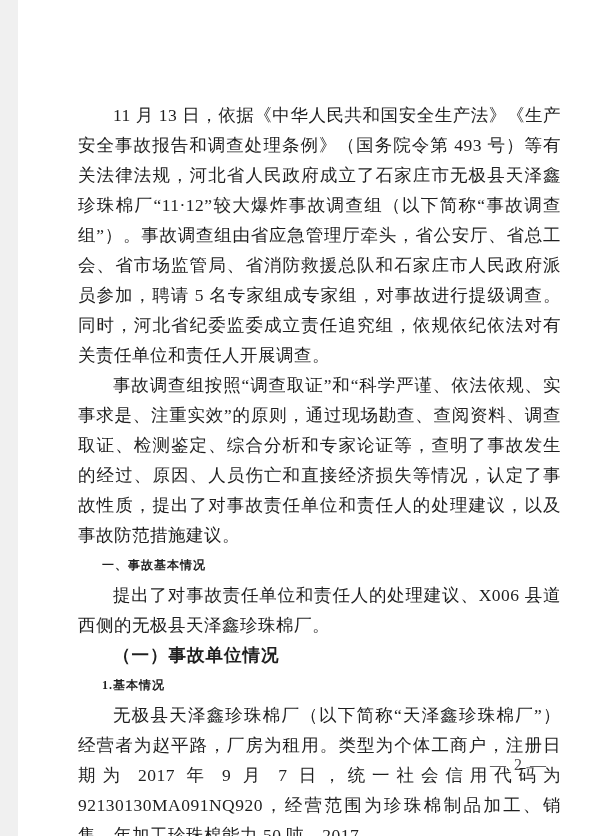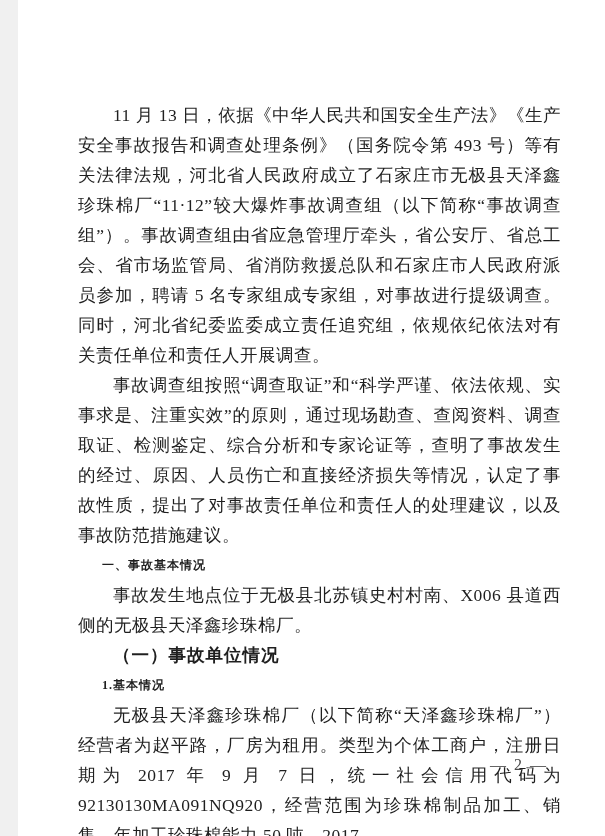--- a/index.html
+++ b/index.html
@@ -75,19 +75,19 @@
   }
 </style>
 </head>
 <body>
 
 <div class="page">
   <div class="content">
     <p class="para">11 月 13 日，依据《中华人民共和国安全生产法》《生产安全事故报告和调查处理条例》（国务院令第 493 号）等有关法律法规，河北省人民政府成立了石家庄市无极县天泽鑫珍珠棉厂“11·12”较大爆炸事故调查组（以下简称“事故调查组”）。事故调查组由省应急管理厅牵头，省公安厅、省总工会、省市场监管局、省消防救援总队和石家庄市人民政府派员参加，聘请 5 名专家组成专家组，对事故进行提级调查。同时，河北省纪委监委成立责任追究组，依规依纪依法对有关责任单位和责任人开展调查。</p>
     <p class="para">事故调查组按照“调查取证”和“科学严谨、依法依规、实事求是、注重实效”的原则，通过现场勘查、查阅资料、调查取证、检测鉴定、综合分析和专家论证等，查明了事故发生的经过、原因、人员伤亡和直接经济损失等情况，认定了事故性质，提出了对事故责任单位和责任人的处理建议，以及事故防范措施建议。</p>
     <h2 class="h-level1">一、事故基本情况</h2>
-    <p class="para">事故发生地点位于无极县北苏镇史村村南、X006 县道西侧的无极县天泽鑫珍珠棉厂。</p>
+    <p class="para">提出了对事故责任单位和责任人的处理建议、X006 县道西侧的无极县天泽鑫珍珠棉厂。</p>
     <h3 class="h-level2">（一）事故单位情况</h3>
     <h4 class="h-level3">1.基本情况</h4>
     <p class="para">无极县天泽鑫珍珠棉厂（以下简称“天泽鑫珍珠棉厂”）经营者为赵平路，厂房为租用。类型为个体工商户，注册日期为 2017 年 9 月 7 日，统一社会信用代码为 92130130MA091NQ920，经营范围为珍珠棉制品加工、销售。年加工珍珠棉能力 50 吨，2017</p>
   </div>
   <div class="page-number">— 2 —</div>
 </div>
 
 </body></html>

